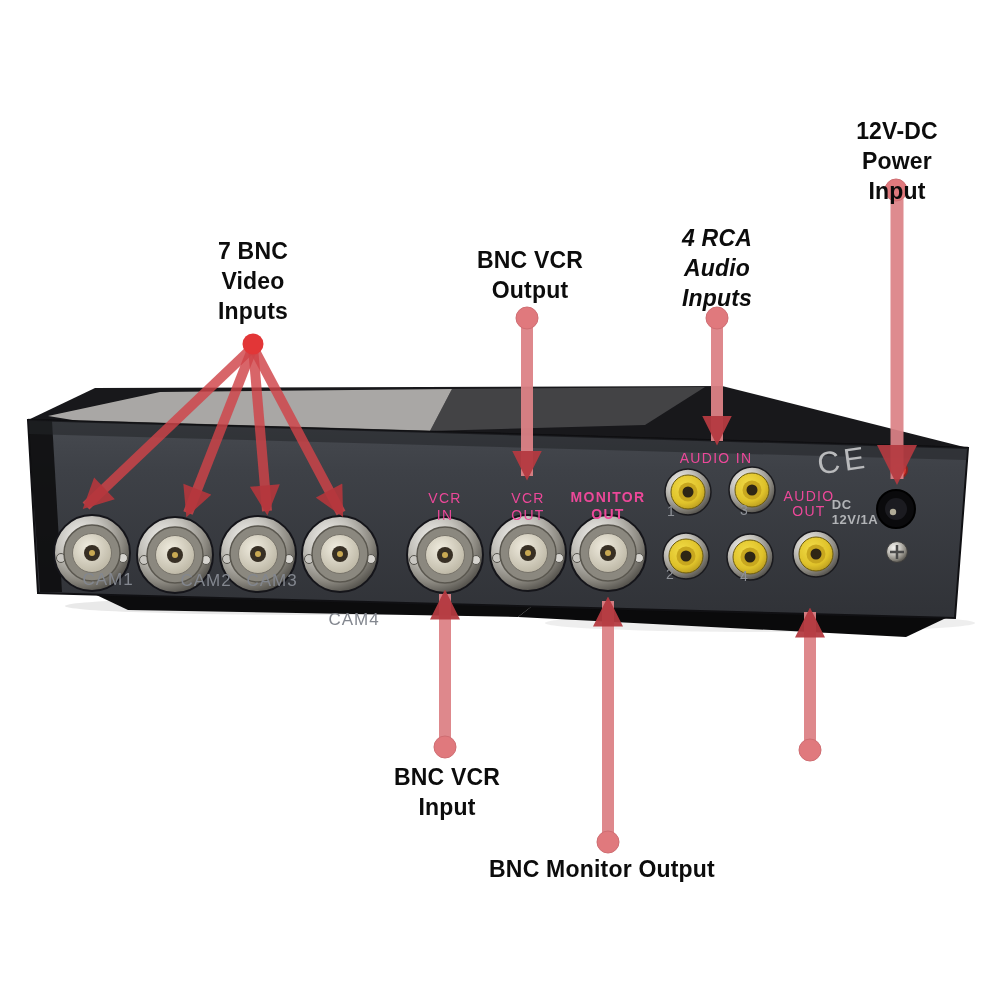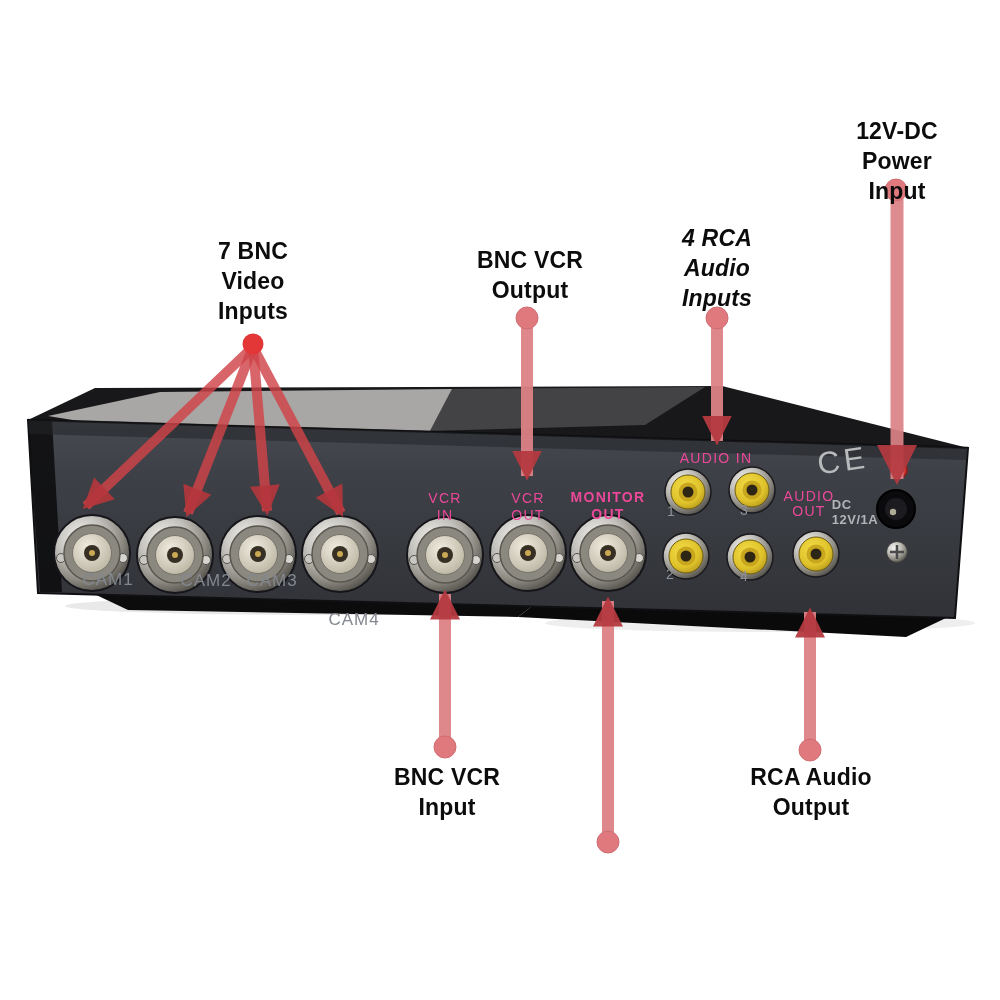--- a/index.html
+++ b/index.html
@@ -184,21 +184,21 @@
 Inputs</div>
   <div class="ann" style="left:530px;top:245px;">BNC VCR
 Output</div>
   <div class="ann" style="left:717px;top:223px;font-style:italic;">4 RCA
 Audio
 Inputs</div>
   <div class="ann" style="left:897px;top:116px;">12V-DC Power
 Input</div>
   <div class="ann" style="left:447px;top:762px;">BNC VCR
 Input</div>
-  <div class="ann" style="left:811px;top:762px;">RCA Audio Output</div>
+  <div class="ann" style="left:602px;top:854px;">BNC Monitor Output</div>
 
   <div class="ptxt" style="left:445px;top:507px;">VCR
 IN</div>
   <div class="ptxt" style="left:528px;top:507px;">VCR
 OUT</div>
   <div class="ptxt" style="left:608px;top:506px;font-weight:bold;">MONITOR
 OUT</div>
   <div class="ptxt" style="left:716px;top:458px;">AUDIO IN</div>
   <div class="ptxt" style="left:809px;top:504px;font-size:14px;line-height:15px;">AUDIO
 OUT</div>

